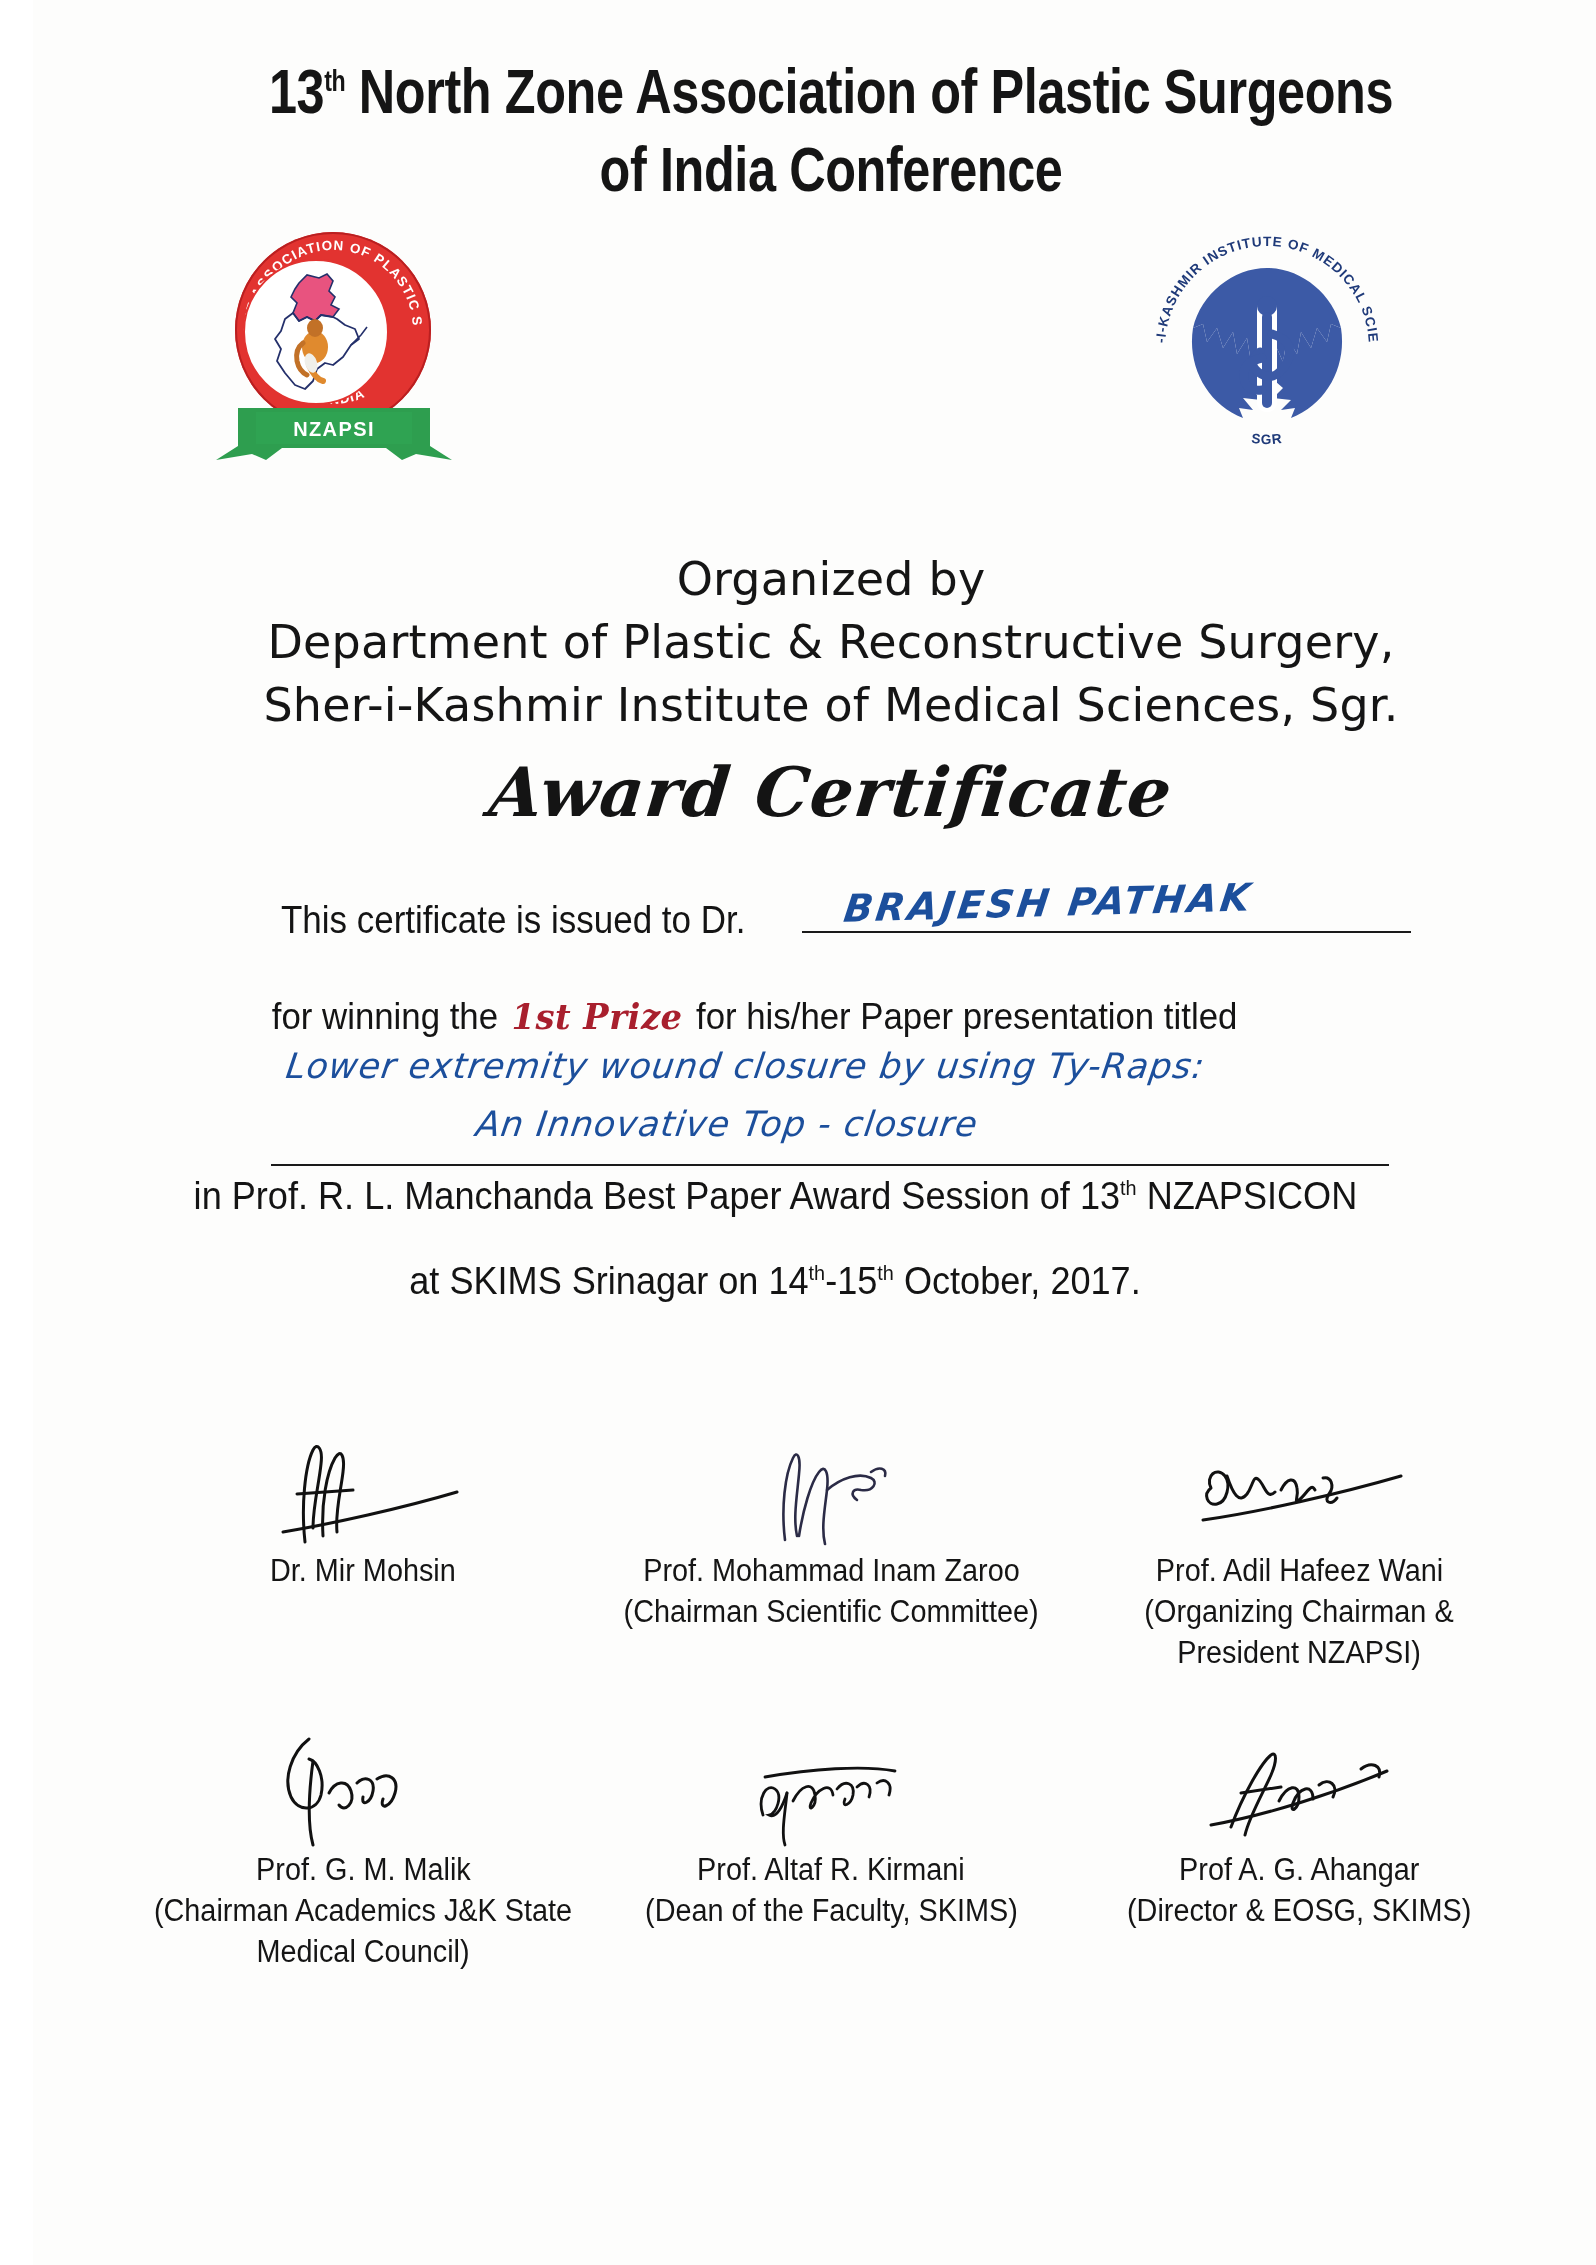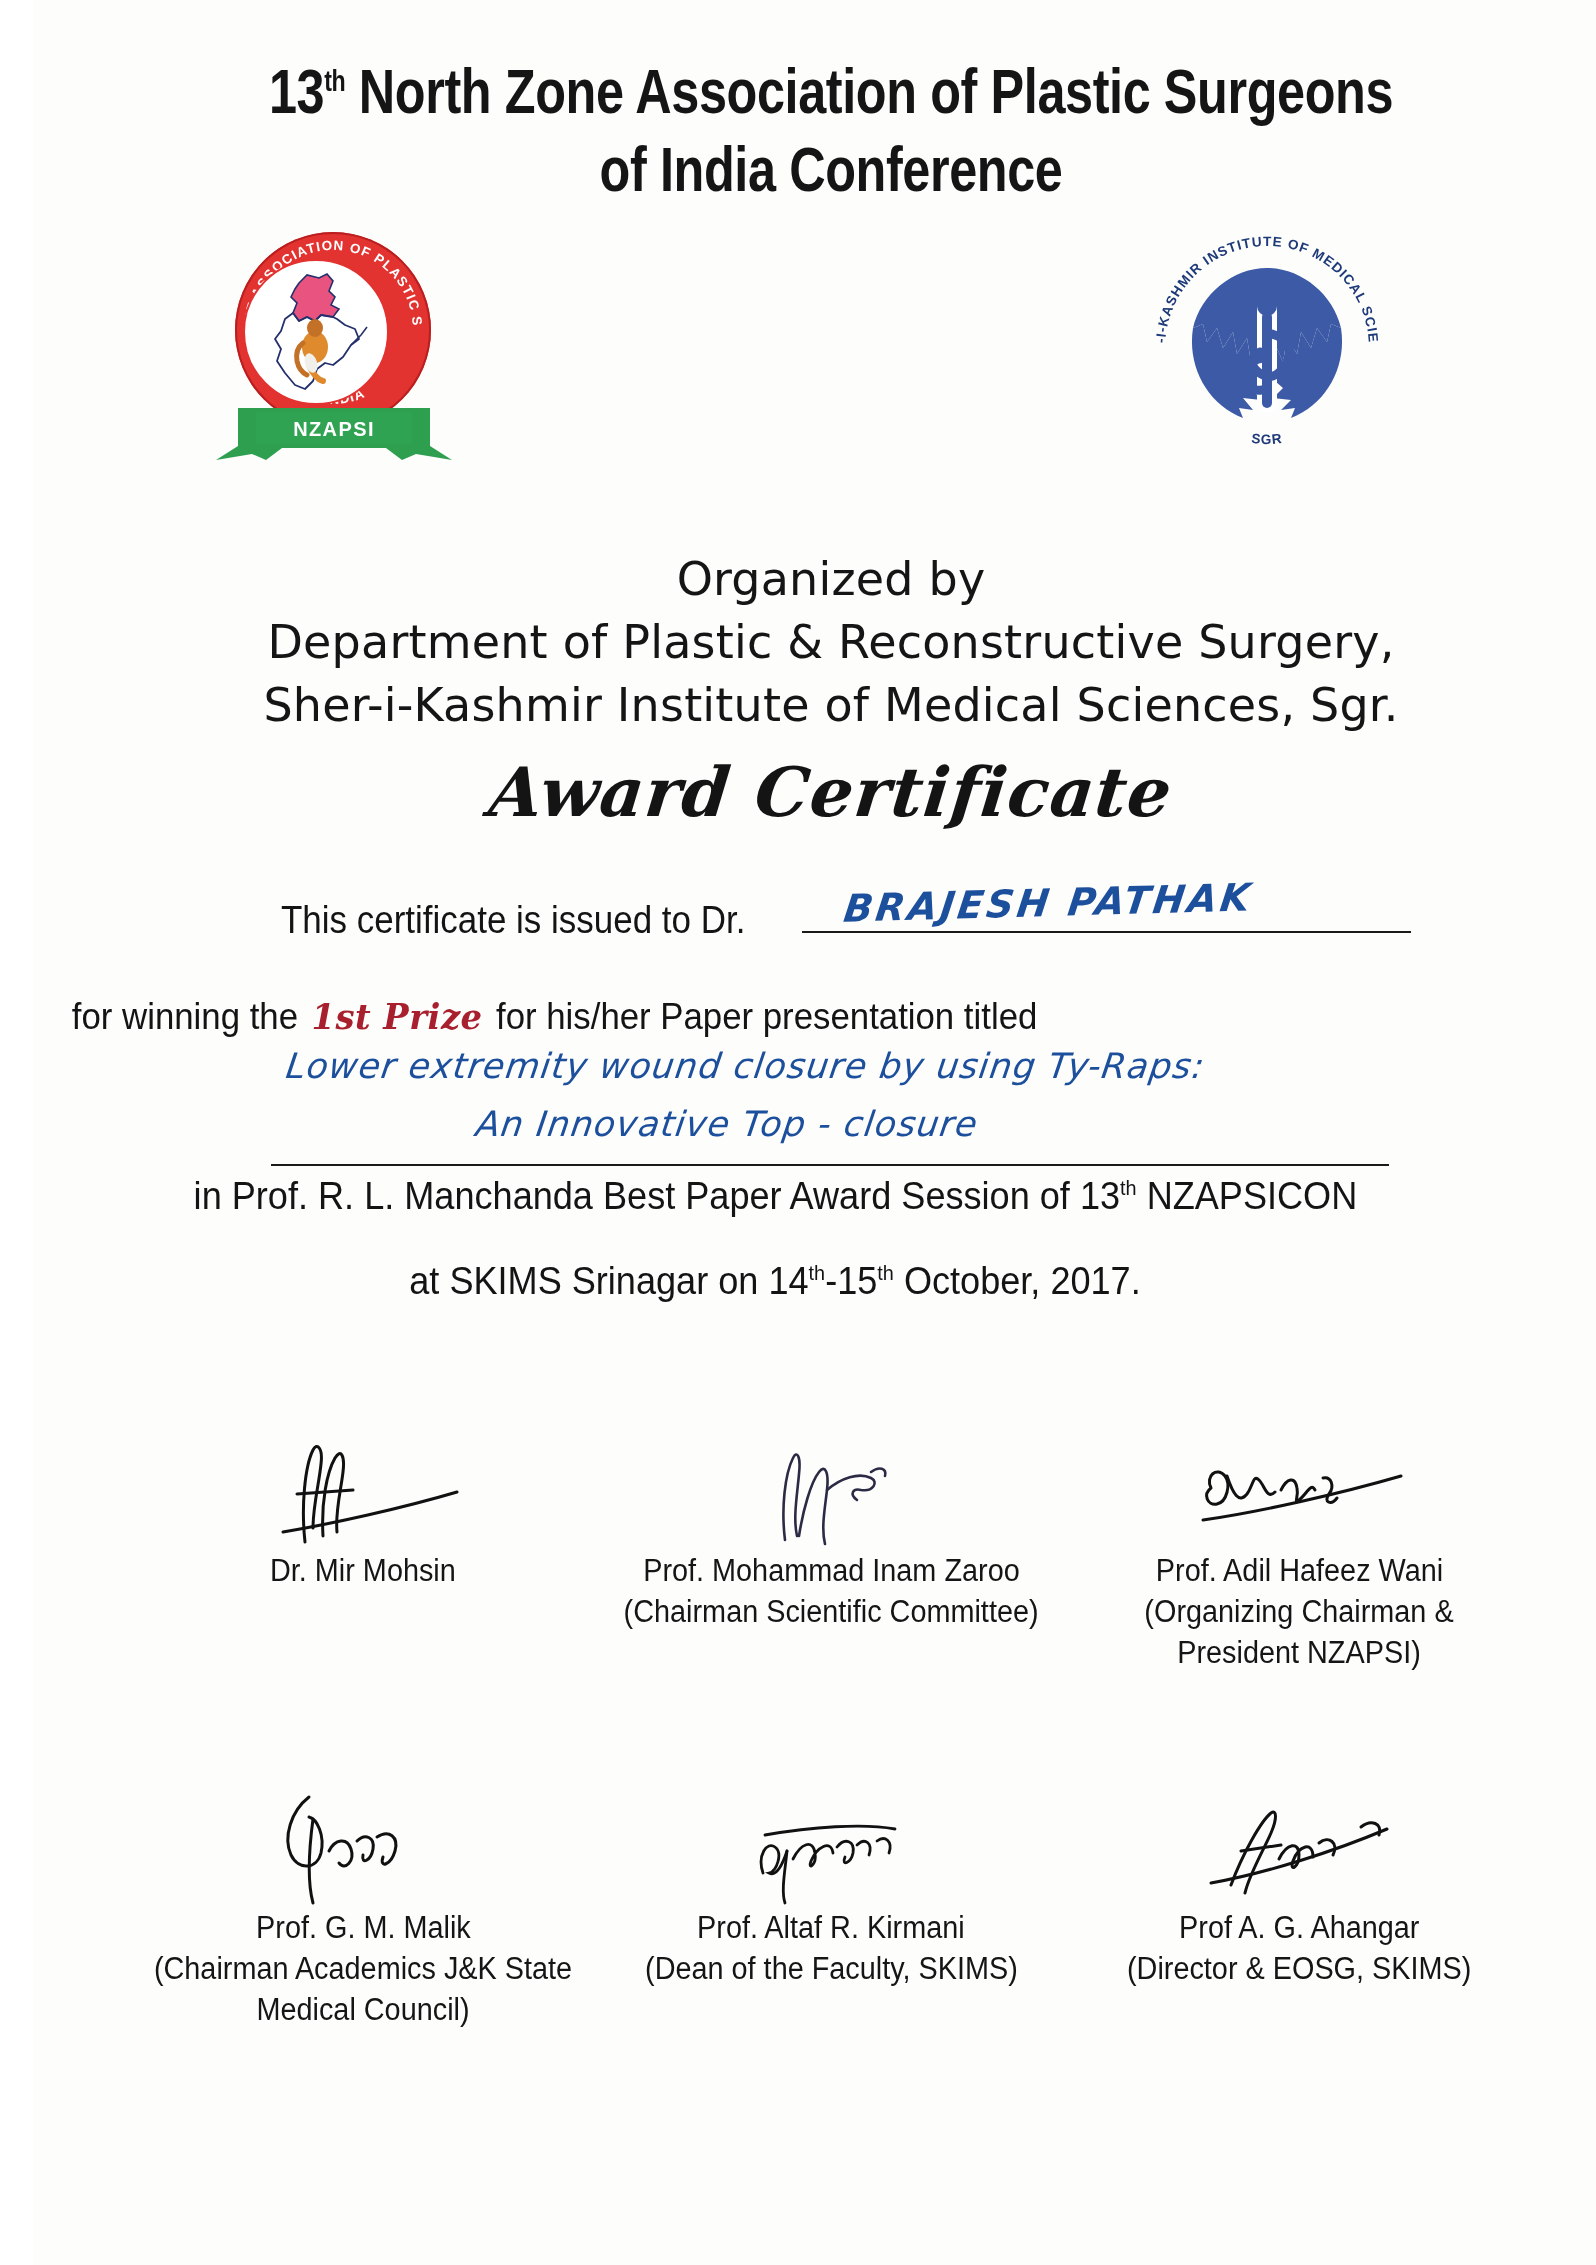--- a/index.html
+++ b/index.html
@@ -211,21 +211,21 @@
     color: #1c4f9c;
     transform: rotate(-1.6deg) skewX(-9deg);
     white-space: nowrap;
   }
 
   .prize-row {
     position: absolute;
     top: 995px;
     left: 0;
     width: 1428px;
-    text-align: left;
+    text-align: center;
     font-family: "Liberation Sans Narrow", "Liberation Sans", sans-serif;
     font-size: 37px;
     color: #141414;
     padding-left: 8px;
   }
   .prize-row .inner { display: inline-block; transform: scaleX(0.94); }
   .prize-em {
     font-family: "DejaVu Serif", serif;
     font-style: italic;
     font-weight: 700;
@@ -276,21 +276,21 @@
   sup.ord { font-size: 0.55em; vertical-align: super; line-height: 0; }
 
   
   .sig-grid {
     position: absolute;
     left: 96px;
     top: 1432px;
     width: 1404px;
     display: grid;
     grid-template-columns: repeat(3, 1fr);
-    row-gap: 116px;
+    row-gap: 58px;
   }
   .sig-cell {
     text-align: center;
     position: relative;
   }
   .sig-mark {
     height: 118px;
     position: relative;
   }
   .sig-mark svg { position: absolute; left: 50%; transform: translateX(-50%); bottom: 0; }

